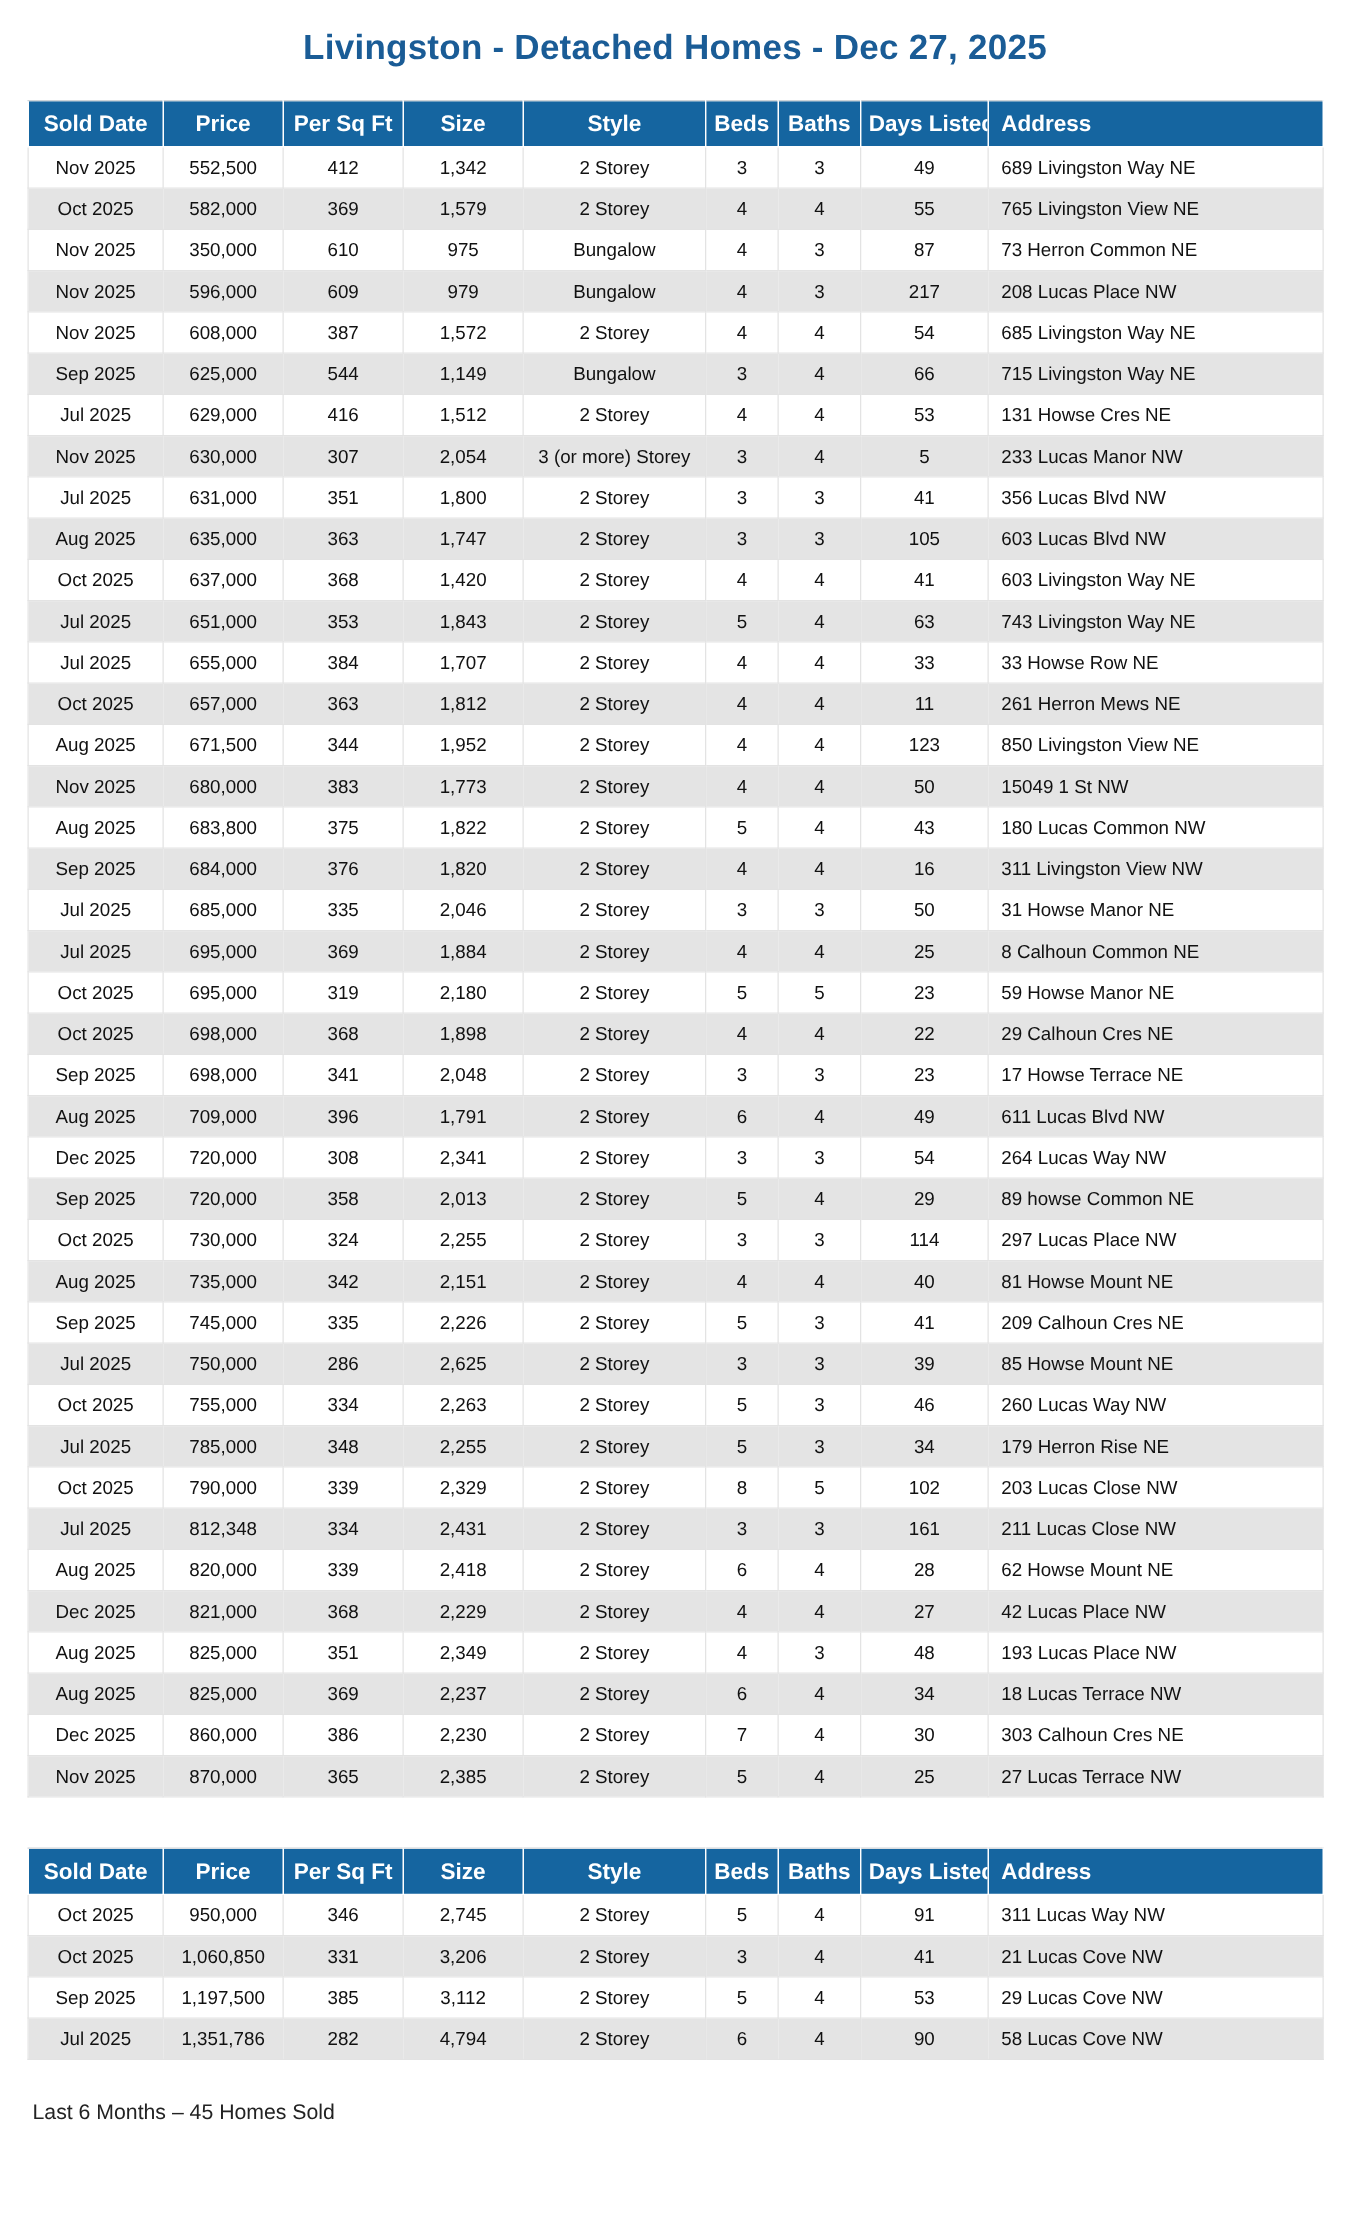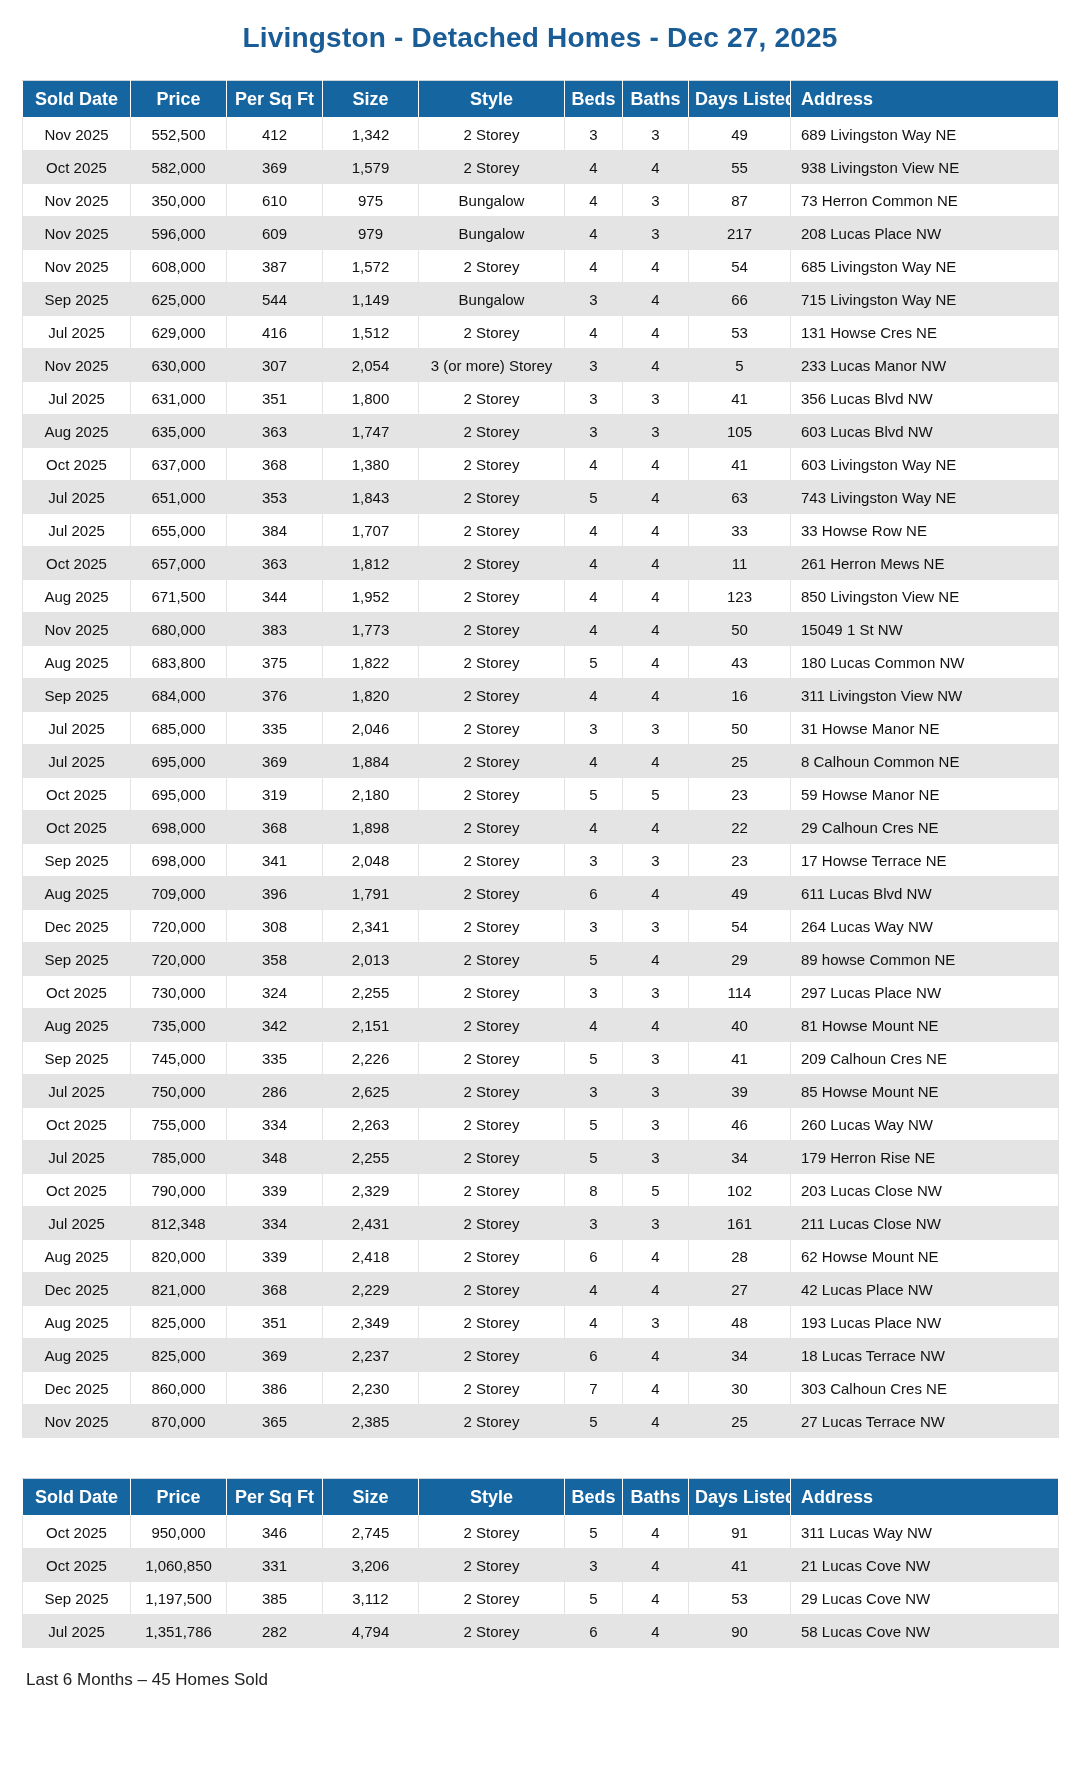--- a/index.html
+++ b/index.html
@@ -79,21 +79,21 @@
   col.c-size   { width: 96px;  }
   col.c-style  { width: 146px; }
   col.c-beds   { width: 58px;  }
   col.c-baths  { width: 66px;  }
   col.c-days   { width: 102px; }
   col.c-addr   { width: 268px; }
 
   .table-gap { height: 40px; }
 
   .summary {
-    margin-top: 16px;
+    margin-top: 26px;
     padding-left: 4px;
   }
   .summary-line {
     font-size: 17px;
     color: #232323;
     line-height: 1.9;
   }
 </style>
 </head>
 <body>
@@ -141,21 +141,21 @@
         </tr>
         <tr>
           <td>Oct 2025</td>
           <td>582,000</td>
           <td>369</td>
           <td>1,579</td>
           <td>2 Storey</td>
           <td>4</td>
           <td>4</td>
           <td>55</td>
-          <td class="cell-address">938 Livingston View NE</td>
+          <td class="cell-address">765 Livingston View NE</td>
         </tr>
         <tr>
           <td>Nov 2025</td>
           <td>350,000</td>
           <td>610</td>
           <td>975</td>
           <td>Bungalow</td>
           <td>4</td>
           <td>3</td>
           <td>87</td>
@@ -235,21 +235,21 @@
           <td>2 Storey</td>
           <td>3</td>
           <td>3</td>
           <td>105</td>
           <td class="cell-address">603 Lucas Blvd NW</td>
         </tr>
         <tr>
           <td>Oct 2025</td>
           <td>637,000</td>
           <td>368</td>
-          <td>1,380</td>
+          <td>1,420</td>
           <td>2 Storey</td>
           <td>4</td>
           <td>4</td>
           <td>41</td>
           <td class="cell-address">603 Livingston Way NE</td>
         </tr>
         <tr>
           <td>Jul 2025</td>
           <td>651,000</td>
           <td>353</td>

